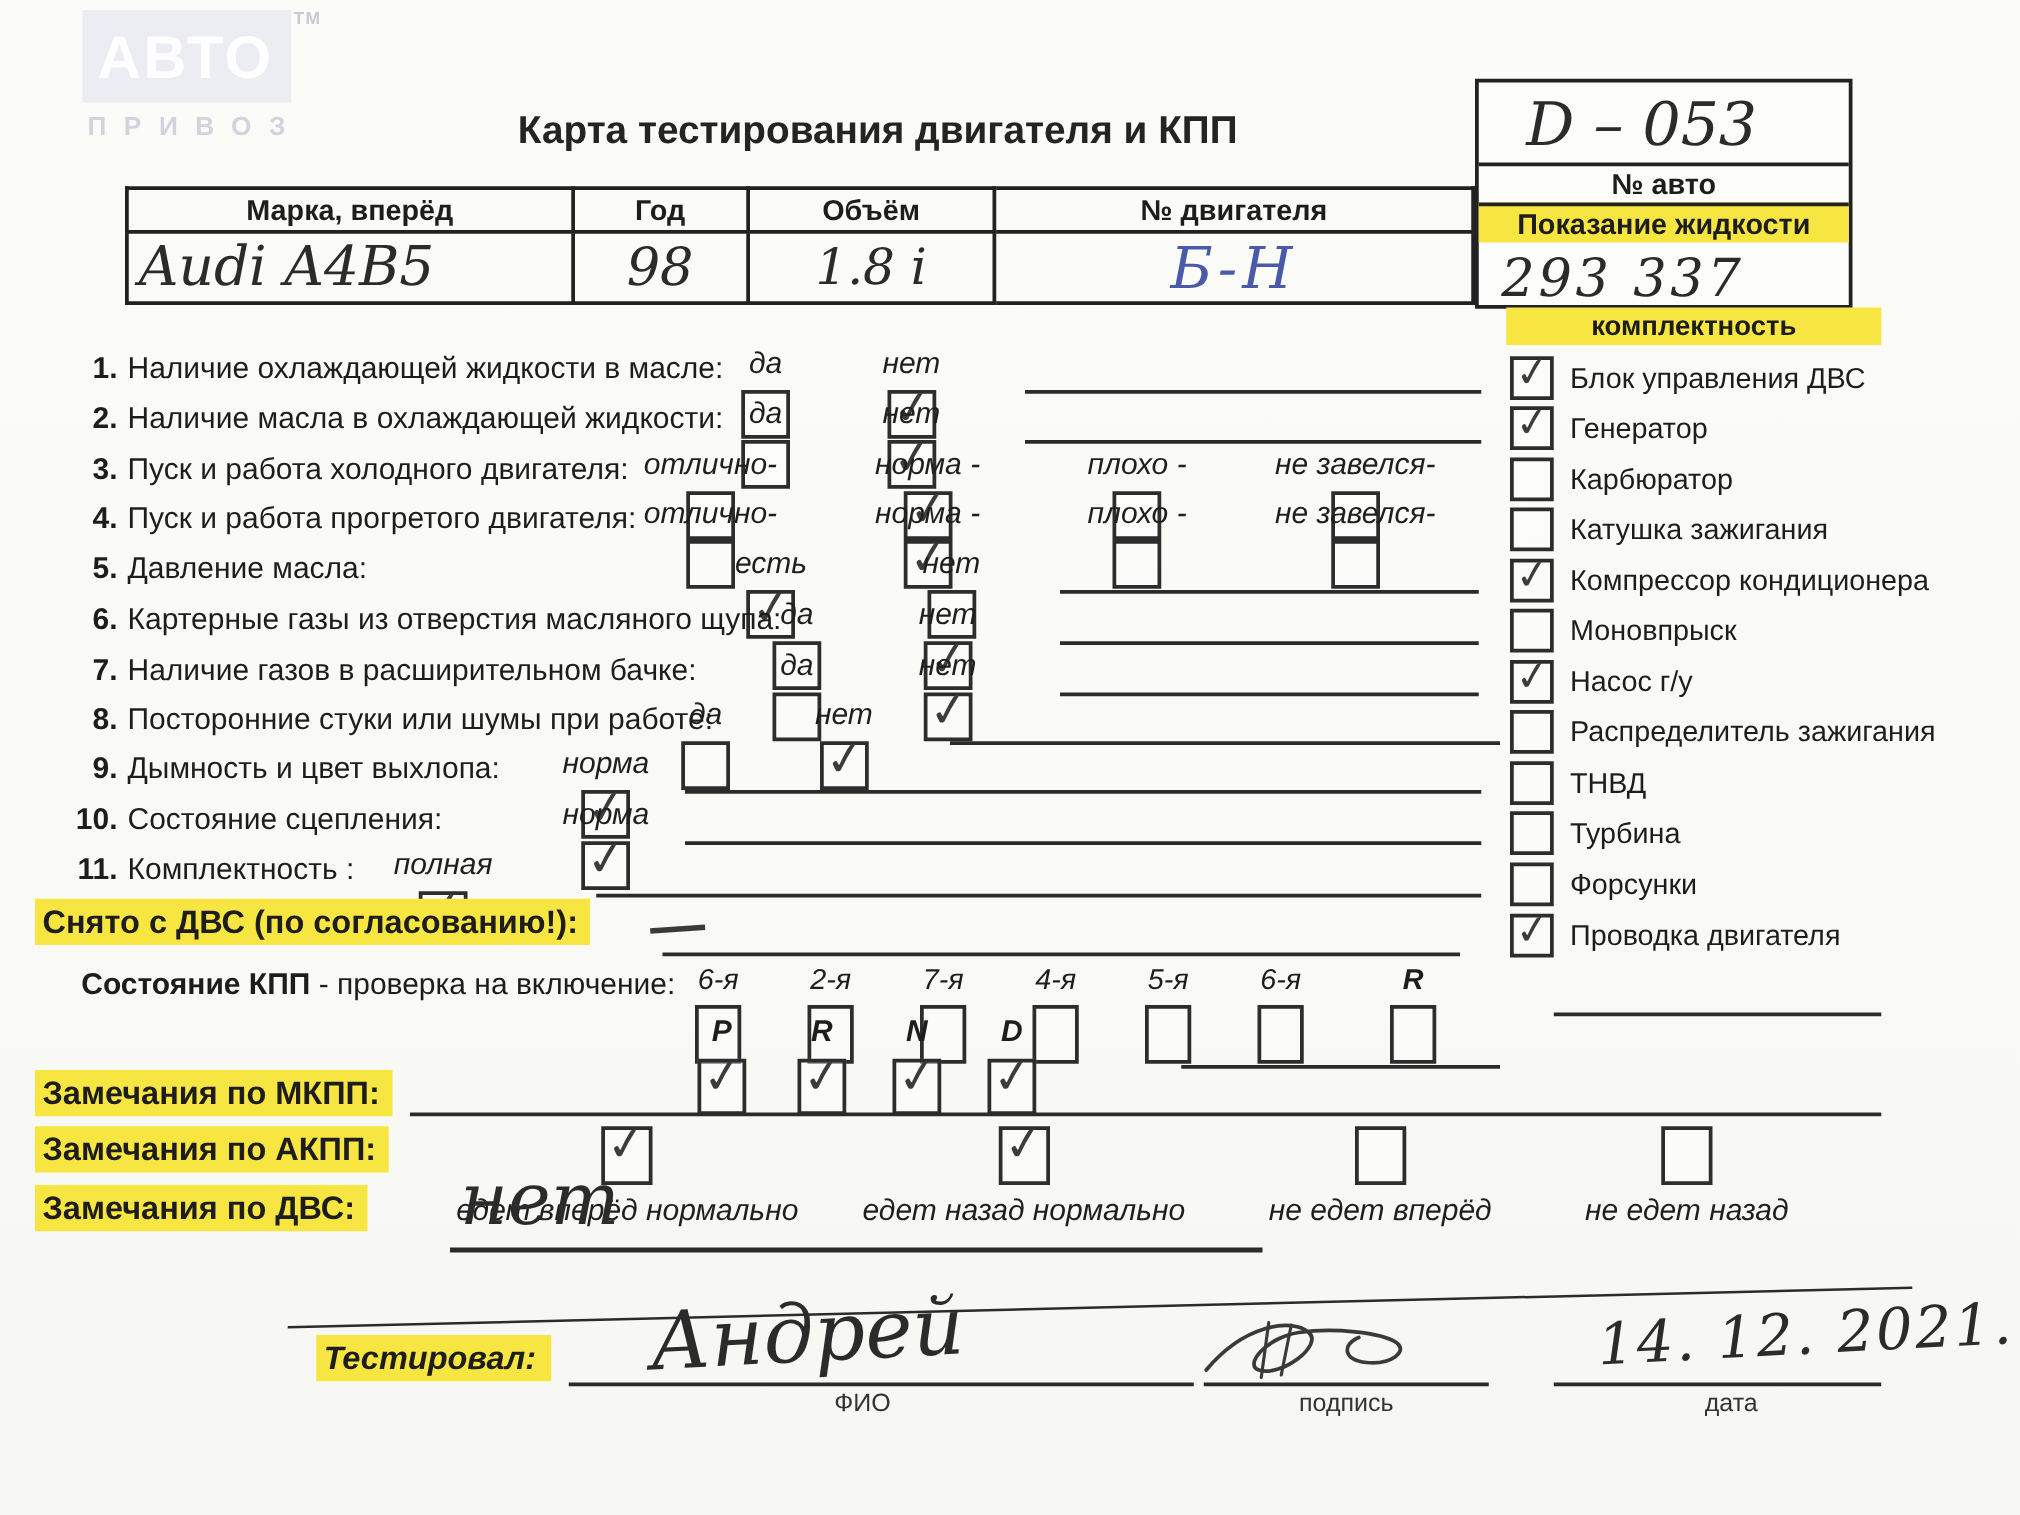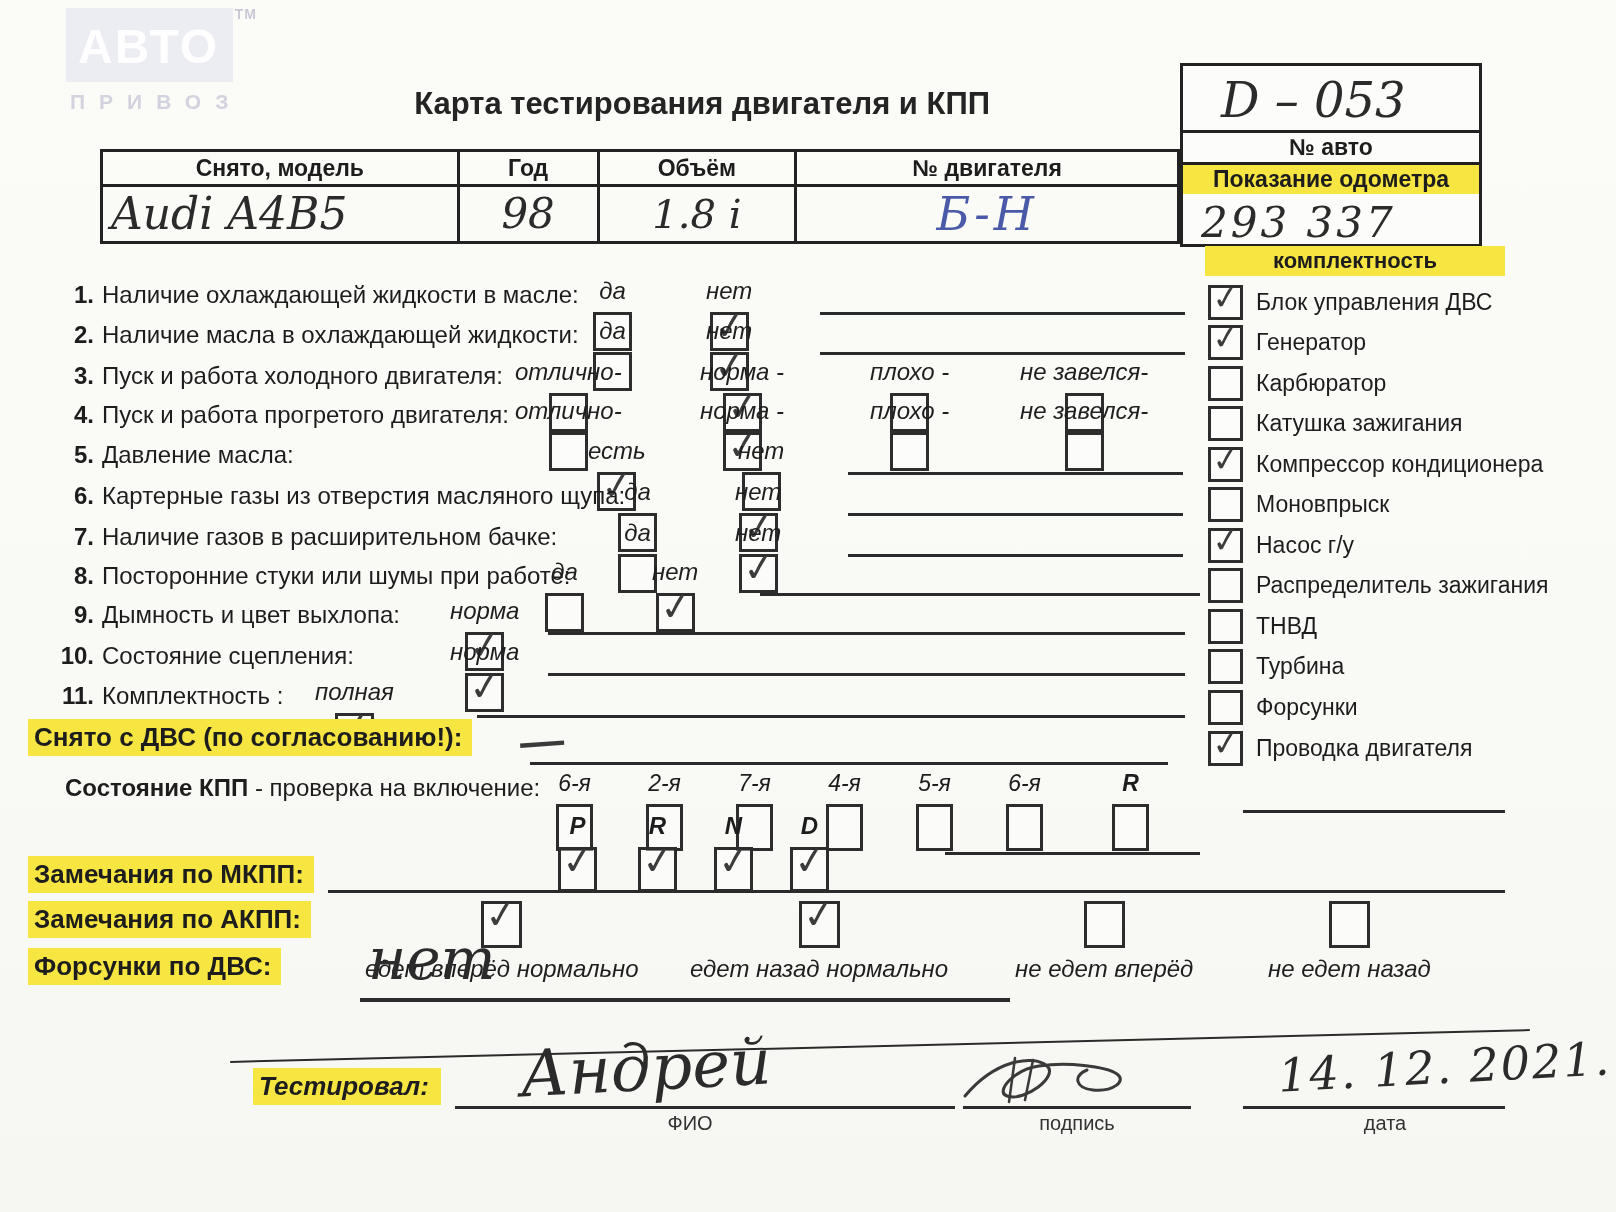--- a/index.html
+++ b/index.html
@@ -66,38 +66,38 @@
     <span class="logo-tm">ТМ</span>
   </div>
   <div class="logo-sub">ПРИВОЗ</div>
 </div>
 
 <div class="title">Карта тестирования двигателя  и КПП</div>
 
 <table class="vtable">
   <tbody>
       <tr>
-    <th style="width:355px">Снято, модель</th>
+    <th style="width:355px">Марка, вперёд</th>
     <th style="width:135px">Год</th>
     <th style="width:195px">Объём</th>
     <th style="width:395px">№ двигателя</th>
   </tr>
   <tr>
     <td><span class="hw" style="font-size:44px;">Audi A4B5</span></td>
     <td style="text-align:center;"><span class="hw" style="font-size:42px;">98</span></td>
     <td style="text-align:center;"><span class="hw" style="font-size:40px;">1.8 i</span></td>
     <td style="text-align:center;"><span class="hw blue" style="font-size:46px;letter-spacing:4px;">Б-Н</span></td>
   </tr>
 </tbody>
   </table>
 
 <div class="car-box">
   <div class="r1"><span class="hw" style="font-size:48px;position:relative;top:10px;">D – 053</span></div>
   <div class="r2">№ авто</div>
-  <div class="r3">Показание одометра</div>
+  <div class="r3">Показание жидкости</div>
   <div class="r4"><span class="hw" style="font-size:42px;position:relative;top:8px;letter-spacing:3px;">293 337</span></div>
 </div>
 
 <div class="abs hl" style="left:1205px;top:246px;width:300px;height:30px;text-align:center;font-size:22px;font-weight:bold;line-height:30px;">комплектность</div>
 
 <div class="row" style="top:281px">
   <span class="num" style="left:58px">1.</span>
   <span class="lbl" style="left:102px">Наличие охлаждающей жидкости в масле:</span>
   <span class="opt" style="left:593px">
     <span class="opt-label">да</span>
@@ -481,21 +481,21 @@
   </span>
   <span class="opt" style="left:1268px;top:0;">
     <span class="cbox big">
         <span class="mark"></span>
       </span>
     <span class="opt-label">не едет назад</span>
   </span>
 </div>
 
 <div class="row" style="top:948px;height:60px;">
-  <span class="abs hl sec-label" style="left:28px;top:0;">Форсунки по ДВС:</span>
+  <span class="abs hl sec-label" style="left:28px;top:0;">Замечания по ДВС:</span>
   <span class="abs hw" style="left:368px;top:-18px;font-size:58px;">нет</span>
   <i class="fline" style="left:360px;top:50px;width:650px;border-top-width:4px;"></i>
 </div>
 
 <i class="fline" style="left:230px;top:1045px;width:1300px;transform:rotate(-1.4deg);border-top-width:2px;"></i>
 
 <div class="row" style="top:1068px;height:80px;">
   <span class="abs hl" style="left:253px;top:0;font-size:26px;font-weight:bold;font-style:italic;padding:3px 12px 3px 6px;">Тестировал:</span>
 
   <span class="abs hw" style="left:520px;top:-32px;font-size:64px;transform:rotate(-3deg);">Андрей</span>

